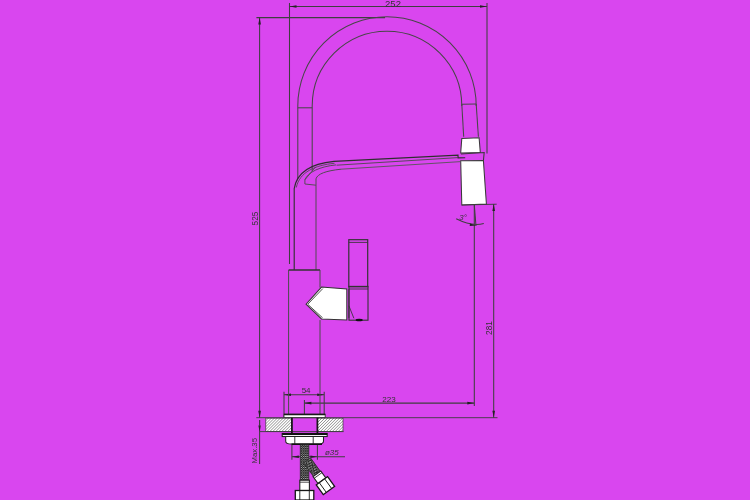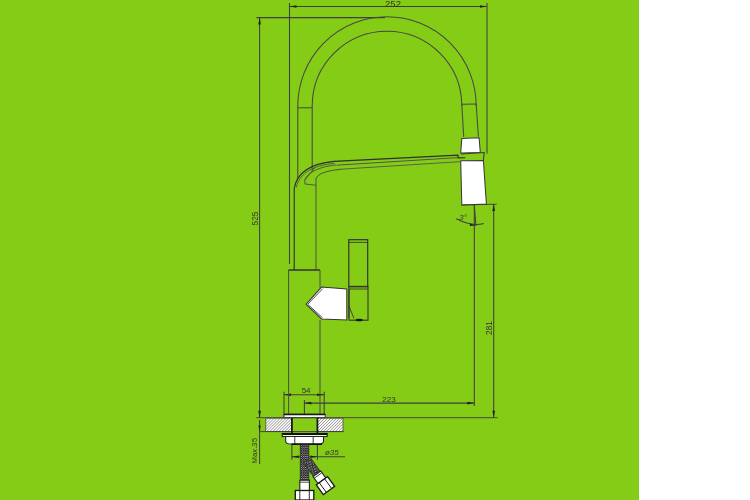--- a/index.html
+++ b/index.html
@@ -1,16 +1,16 @@
 <!DOCTYPE html>
 <html><head>
 <meta charset="utf-8">
 <style>
   html,body{margin:0;padding:0;background:#ffffff;}
-  .page{position:relative;width:639px;height:500px;background:#84cc16;overflow:hidden;
+  .page{position:relative;width:750px;height:500px;background:#d946ef;overflow:hidden;
         font-family:"Liberation Sans", sans-serif;}
   svg{position:absolute;left:0;top:0;}
   text{fill:#333;font-family:"Liberation Sans", sans-serif;}
 </style>
 </head>
 <body>
 <div class="page">
 <svg width="750" height="500" viewBox="0 0 750 500">
 <defs>
   <pattern id="hatch" width="2.1" height="2.1" patternUnits="userSpaceOnUse" patternTransform="rotate(45)">

